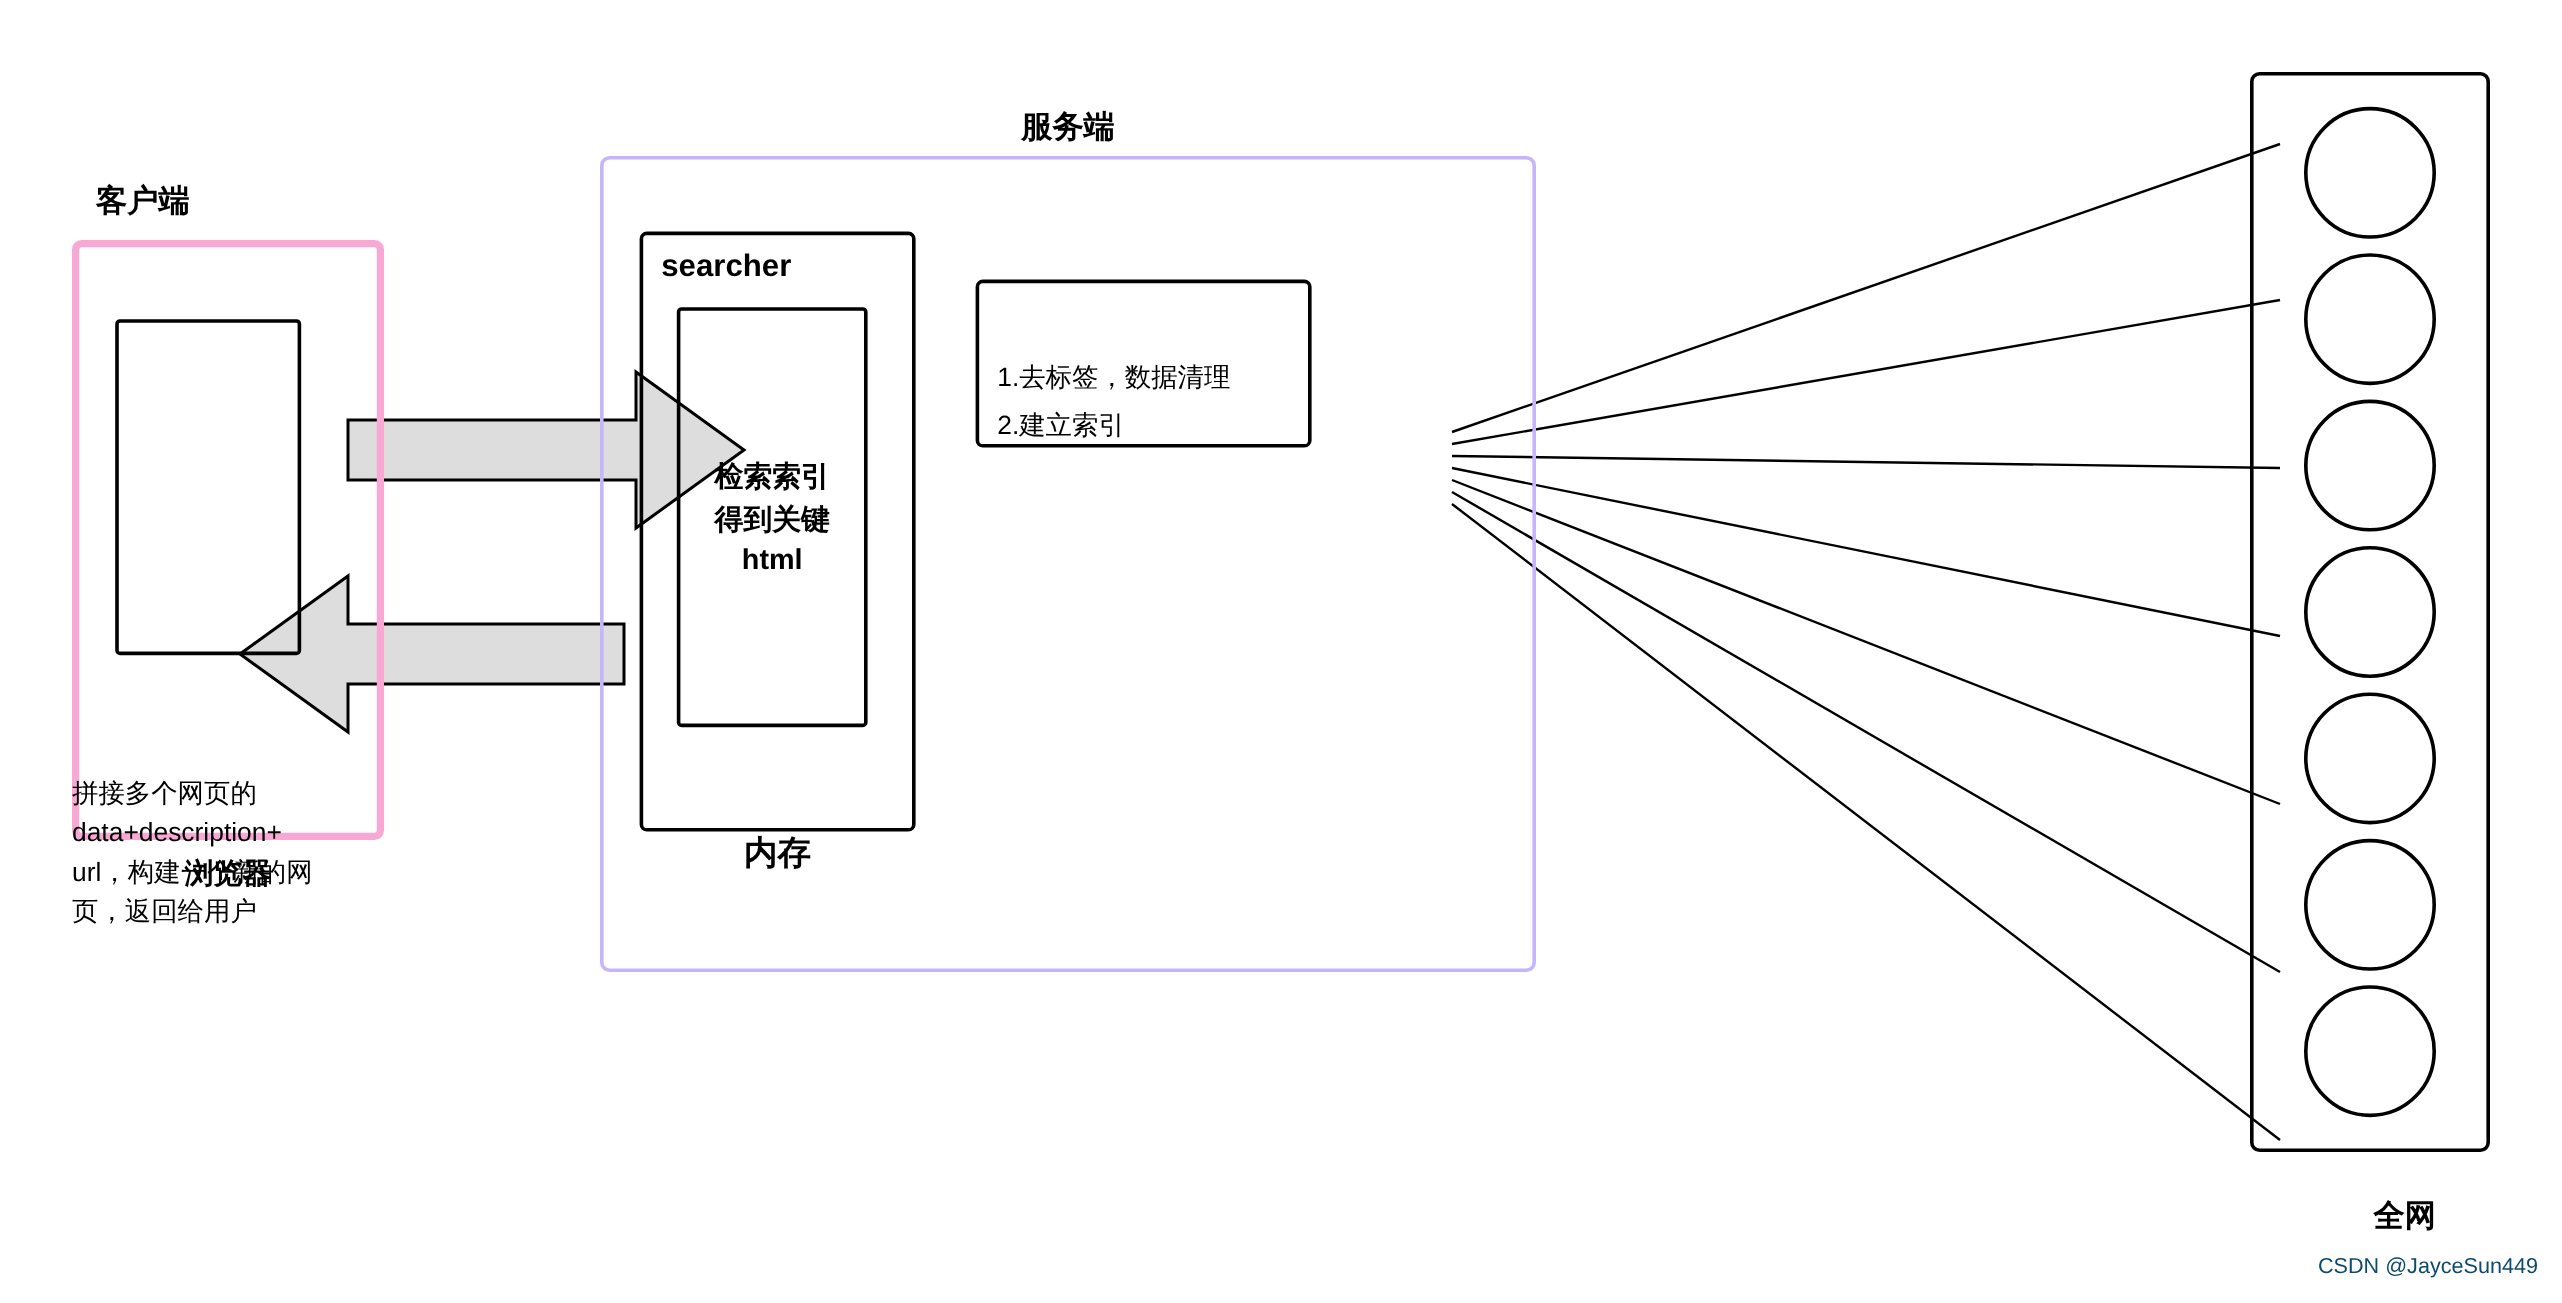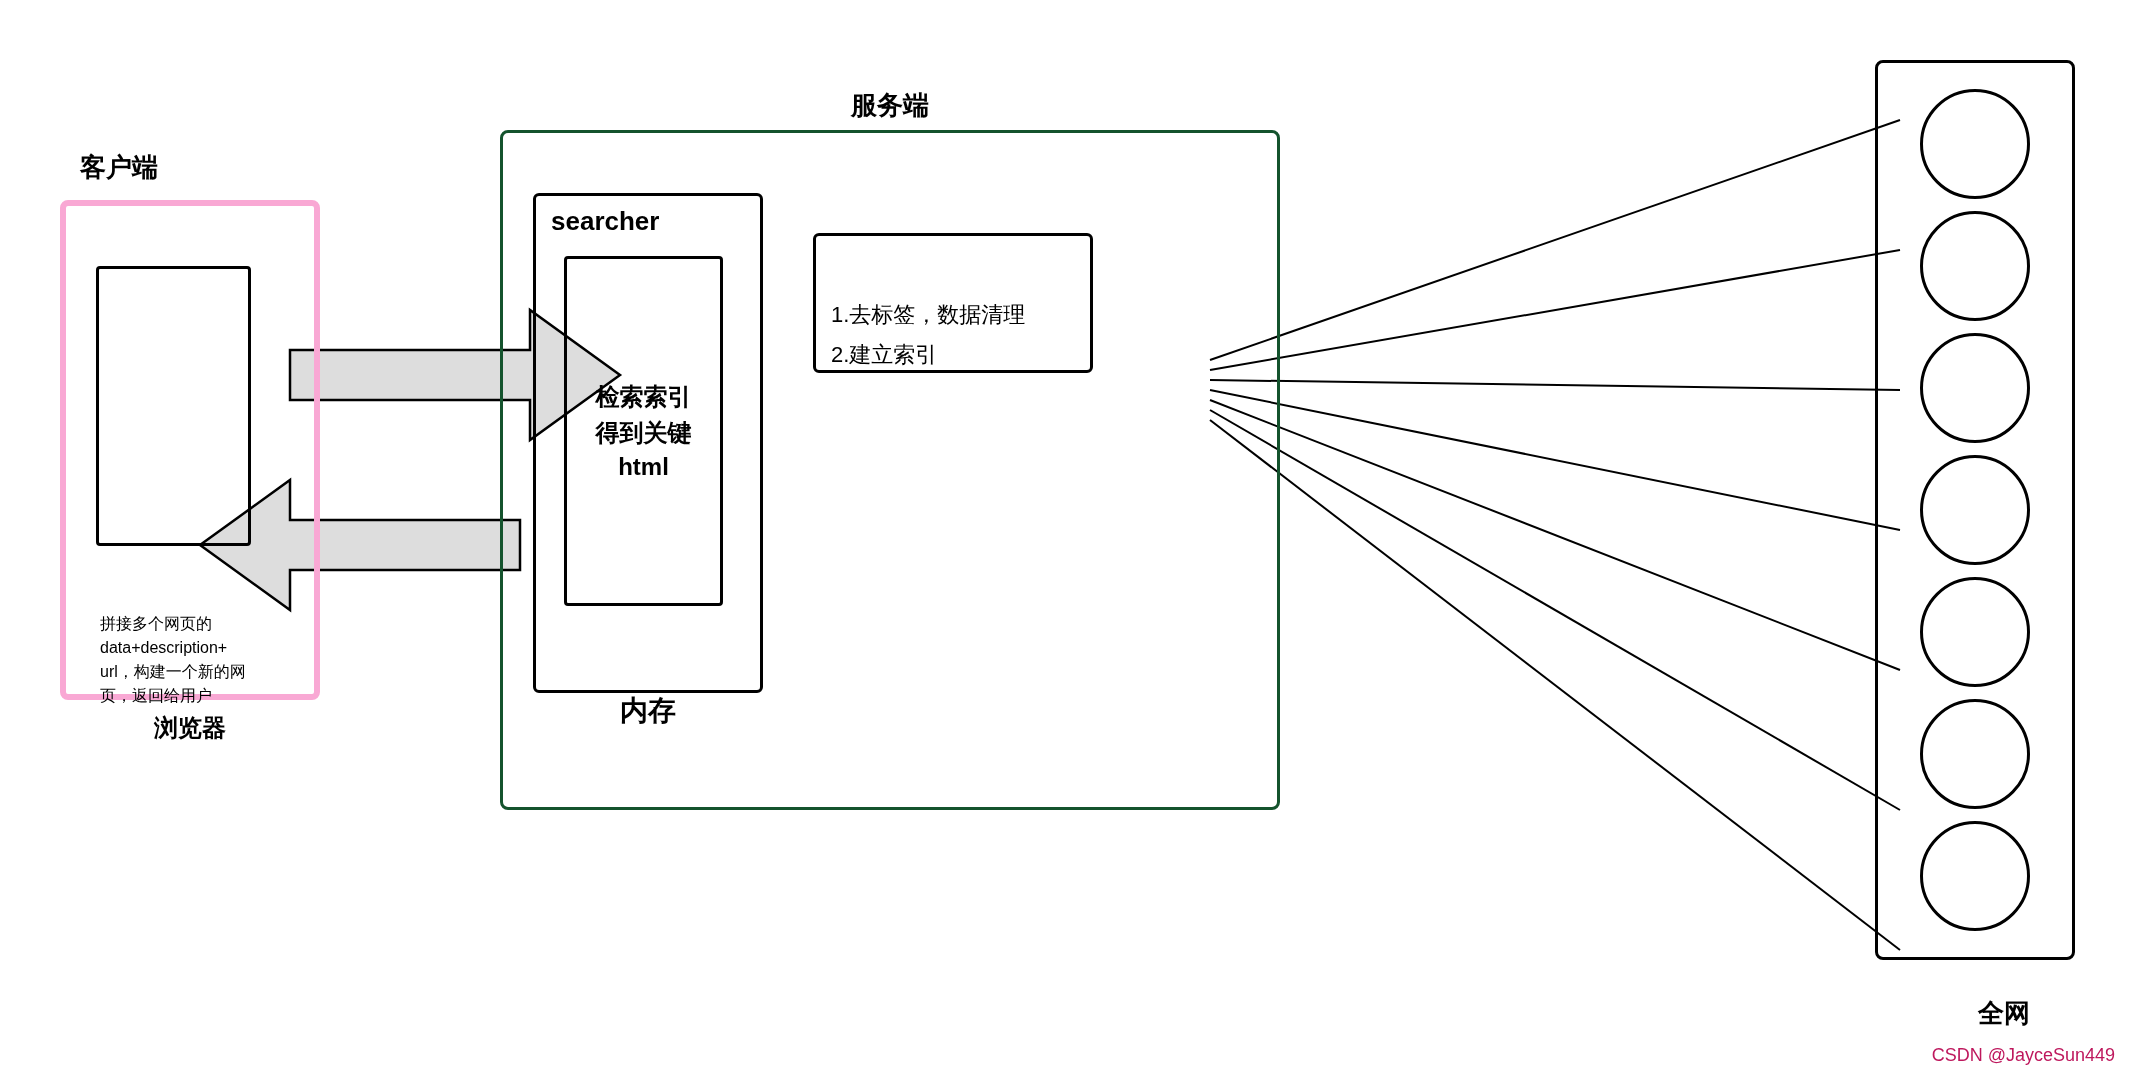--- a/index.html
+++ b/index.html
@@ -45,21 +45,21 @@
       border-radius: 4px;
     }
 
     
     .server-box {
       position: absolute;
       left: 500px;
       top: 130px;
       width: 780px;
       height: 680px;
-      border: 3px solid #14532d;
+      border: 3px solid #c4b5fd;
       border-radius: 8px;
     }
 
     
     .memory-box {
       position: absolute;
       left: 30px;
       top: 60px;
       width: 230px;
       height: 500px;
@@ -101,21 +101,21 @@
       font-size: 22px;
       gap: 10px;
     }
 
     
     .watermark {
       position: absolute;
       bottom: 20px;
       right: 20px;
       font-size: 18px;
-      color: #be185d;
+      color: #0c4a6e;
     }
 
     
     .internet-panel {
       position: absolute;
       right: 60px;
       top: 60px;
       width: 200px;
       height: 900px;
       border: 3px solid #000;
@@ -155,21 +155,21 @@
   </svg>
 
   <div class="label-text" style="left:80px; top:150px;">客户端</div>
 
   <div class="browser-box">
     <div class="browser-inner"></div>
     <div style="position:absolute;bottom:-50px;left:50%;transform:translateX(-50%);font-size:24px;font-weight:bold;">浏览器</div>
   </div>
 
 
-  <div style="position:absolute;left:60px;top:612px;font-size:16px;line-height:1.5;margin-left:40px;">
+  <div style="position:absolute;left:60px;top:644px;font-size:22px;line-height:1.5;">
     <div>拼接多个网页的</div>
     <div>data+description+</div>
     <div>url，构建一个新的网</div>
     <div>页，返回给用户</div>
   </div>
 
   <div class="server-box">
 
     <div style="position:absolute;top:-45px;left:50%;transform:translateX(-50%);font-size:26px;font-weight:bold;white-space:nowrap;">服务端</div>
 

